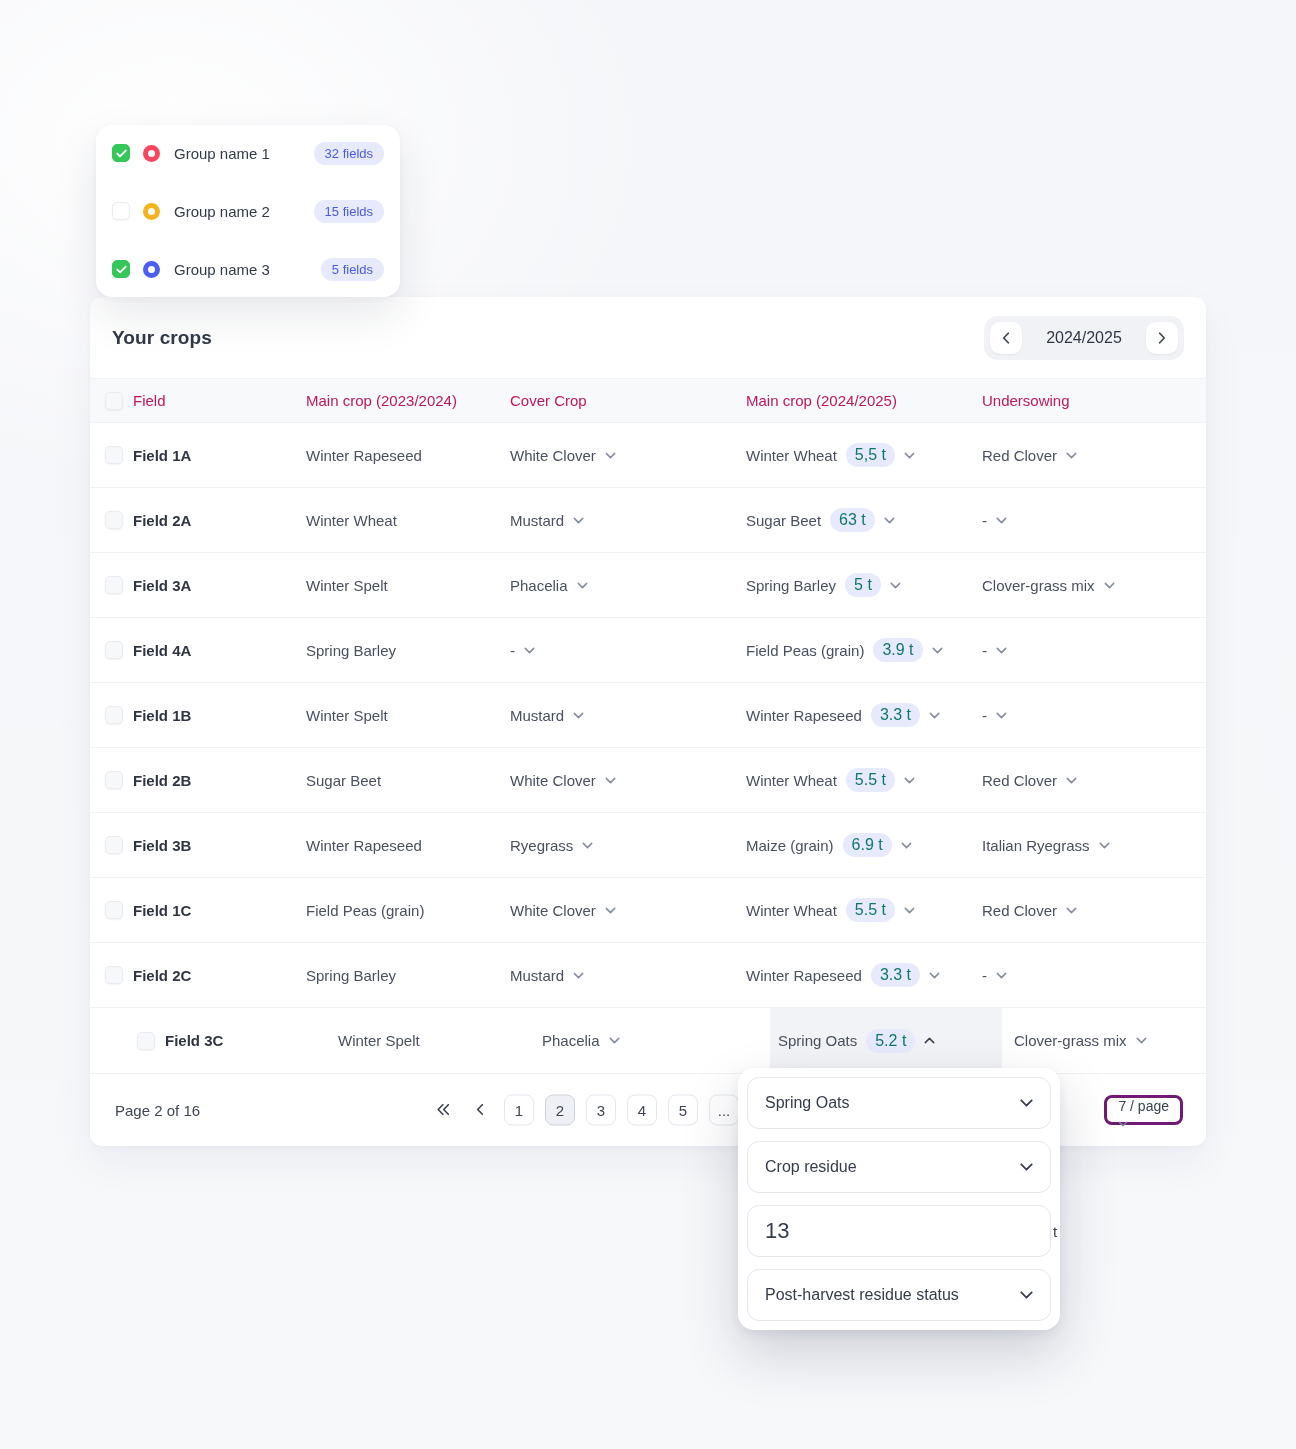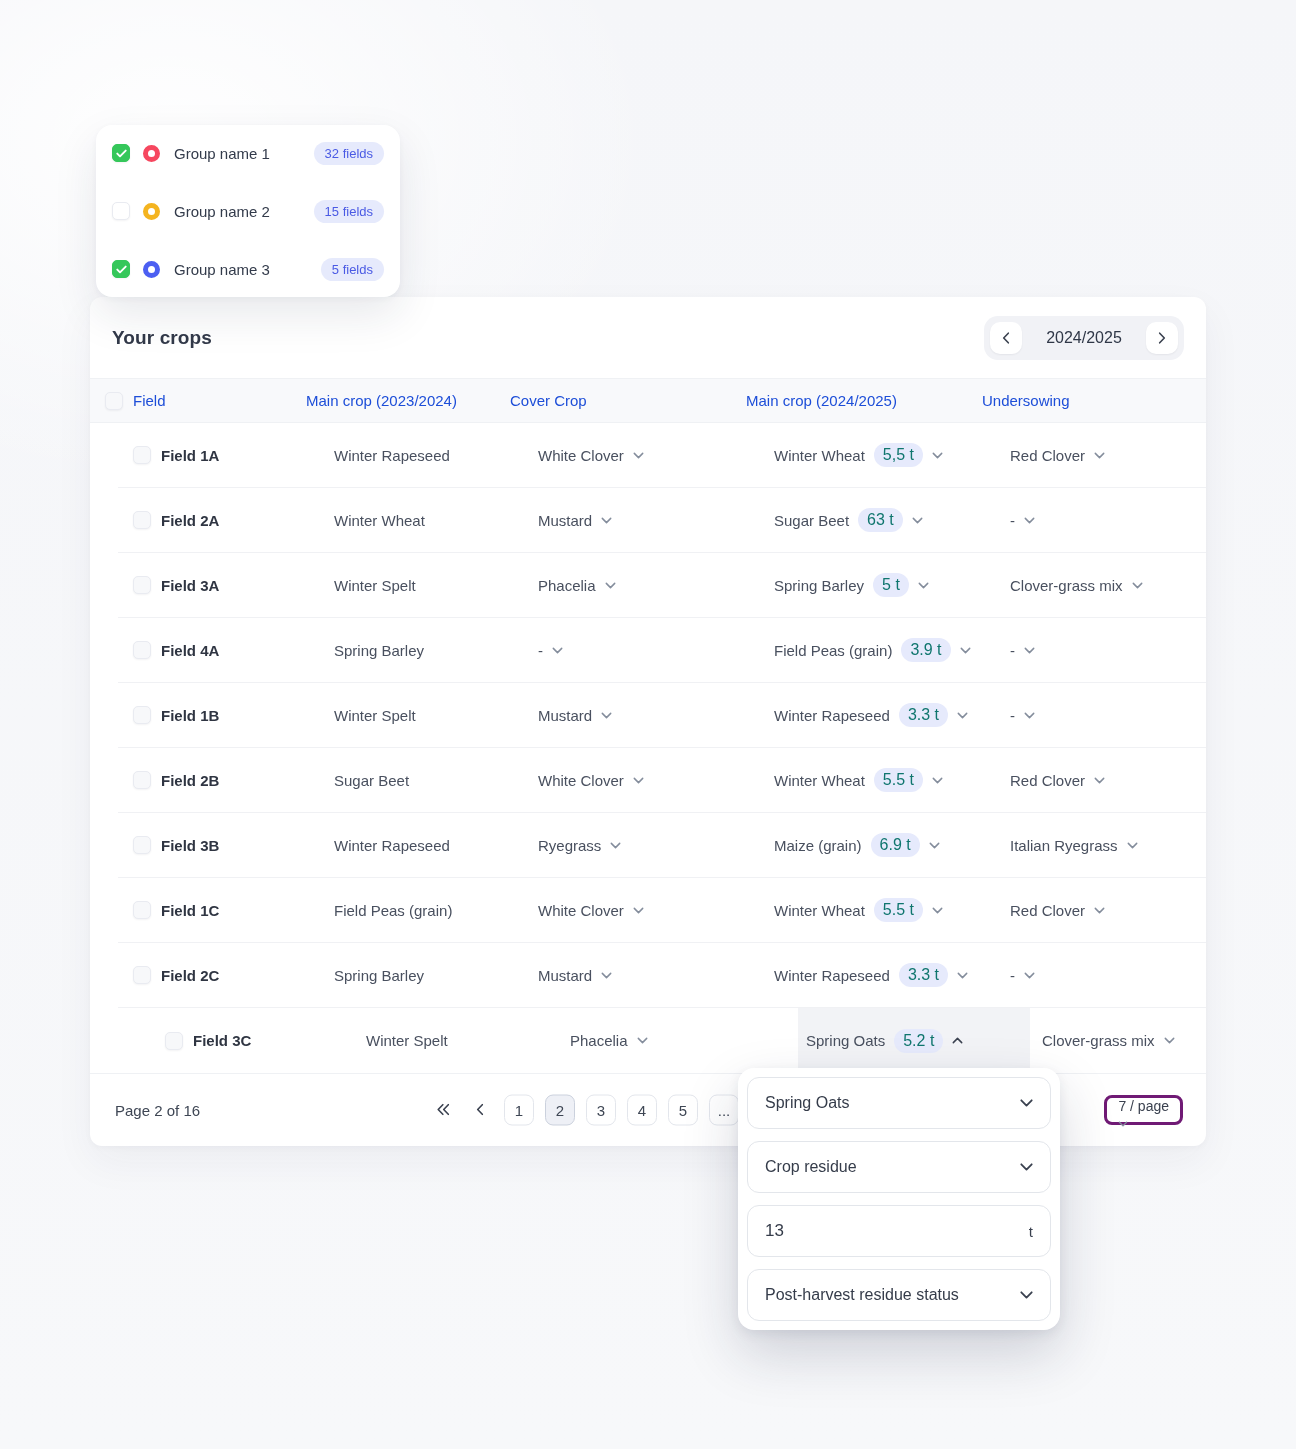--- a/index.html
+++ b/index.html
@@ -59,25 +59,25 @@
   .year-btn{
     width:32px; height:32px; border:none; background:#fff; border-radius:10px;
     display:flex; align-items:center; justify-content:center; cursor:pointer;
     box-shadow:0 1px 2px rgba(16,24,40,.06); color:#2F3747;
   }
   .year-value{ flex:1; text-align:center; font-size:16px; color:#2F3747; }
 
   .grid{ display:grid; grid-template-columns:216px 204px 236px 236px 224px; align-items:center; }
   .thead{
     height:45px; background:#F8F9FB; border-top:1px solid #EFF1F4; border-bottom:1px solid #EFF1F4;
-    font-size:15px; color:#1d4ed8;
+    font-size:15px; color:#be185d;
   }
   .hcell{ display:flex; align-items:center; gap:10px; }
   .hcell.first{ padding-left:15px; }
-  .trow{ height:65px; border-bottom:1px solid #F0F1F4; font-size:15px; color:#49505F;margin-left:28px; }
+  .trow{ height:65px; border-bottom:1px solid #F0F1F4; font-size:15px; color:#49505F; }
   .trow:last-child{ border-bottom:none;padding-left:32px; }
   .cell{ display:flex; align-items:center; }
   .cell.first{ padding-left:15px; gap:10px; }
   .field-name{ font-weight:700; color:#2F3542; }
   .select-like{ gap:9px; cursor:pointer; }
   .chev{ color:#848D9C; display:flex; }
   .chev.dark{ color:#3A414F; }
   .badge{
     background:#E6EAFC; color:#0f766e; font-size:16px;
     padding:3px 9px; border-radius:999px; white-space:nowrap;
@@ -113,21 +113,21 @@
     background:#fff; border-radius:16px; padding:9px;
     box-shadow:0 24px 55px rgba(25,35,65,.18), 0 4px 12px rgba(25,35,65,.08);
     display:flex; flex-direction:column; gap:12px; z-index:50;
   }
   .ctrl{
     height:52px; border:1px solid #E3E6EB; border-radius:12px; background:#fff;
     display:flex; align-items:center; padding:0 17px; font-size:16px; color:#353C4A; cursor:pointer;
   }
   .ctrl .chev{ margin-left:auto; color:#3A414F; }
   .ctrl input{
-    border:none; outline:none; flex:1; font-family:inherit; font-size:17px; color:#353C4A; background:transparent;
+    border:none; outline:none; flex:1; font-family:inherit; font-size:22px; color:#353C4A; background:transparent;
   }
   .ctrl .unit{ color:#3A414F; font-size:15px; }
 </style>
 </head>
 <body>
 
 <div class="canvas">
 
   <aside class="groups-panel" id="groups-panel">
   <div class="group-row">

